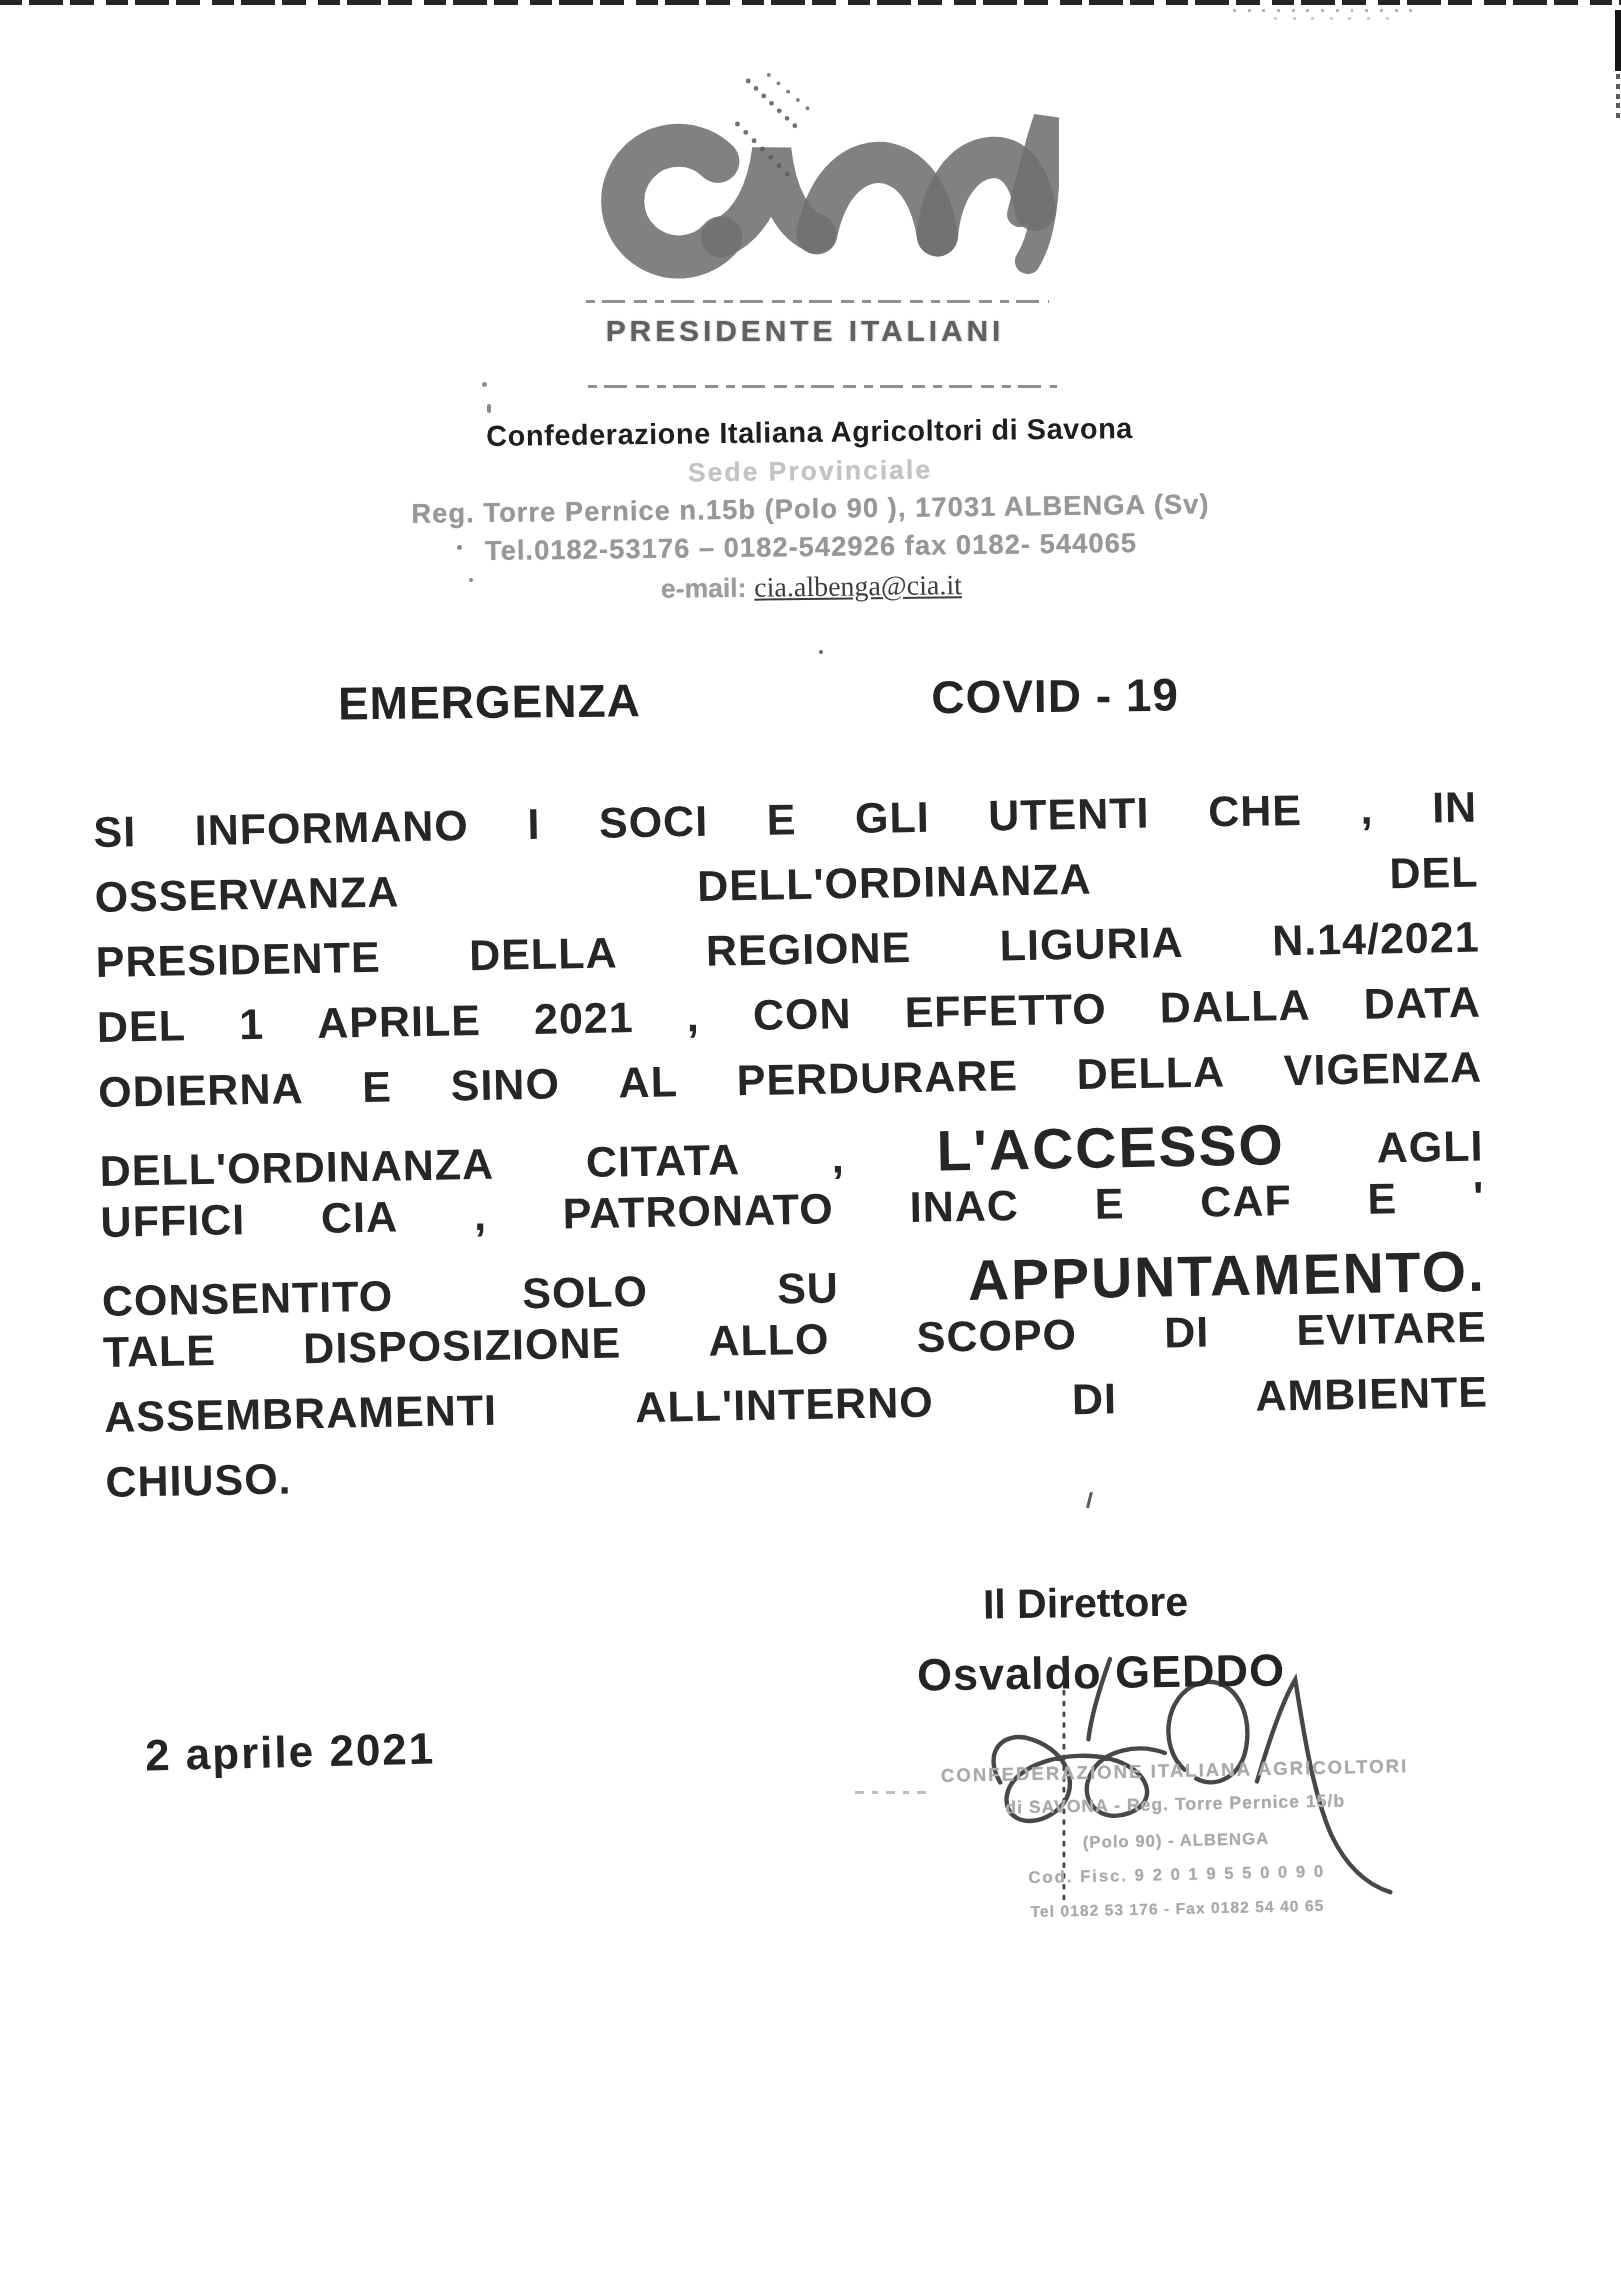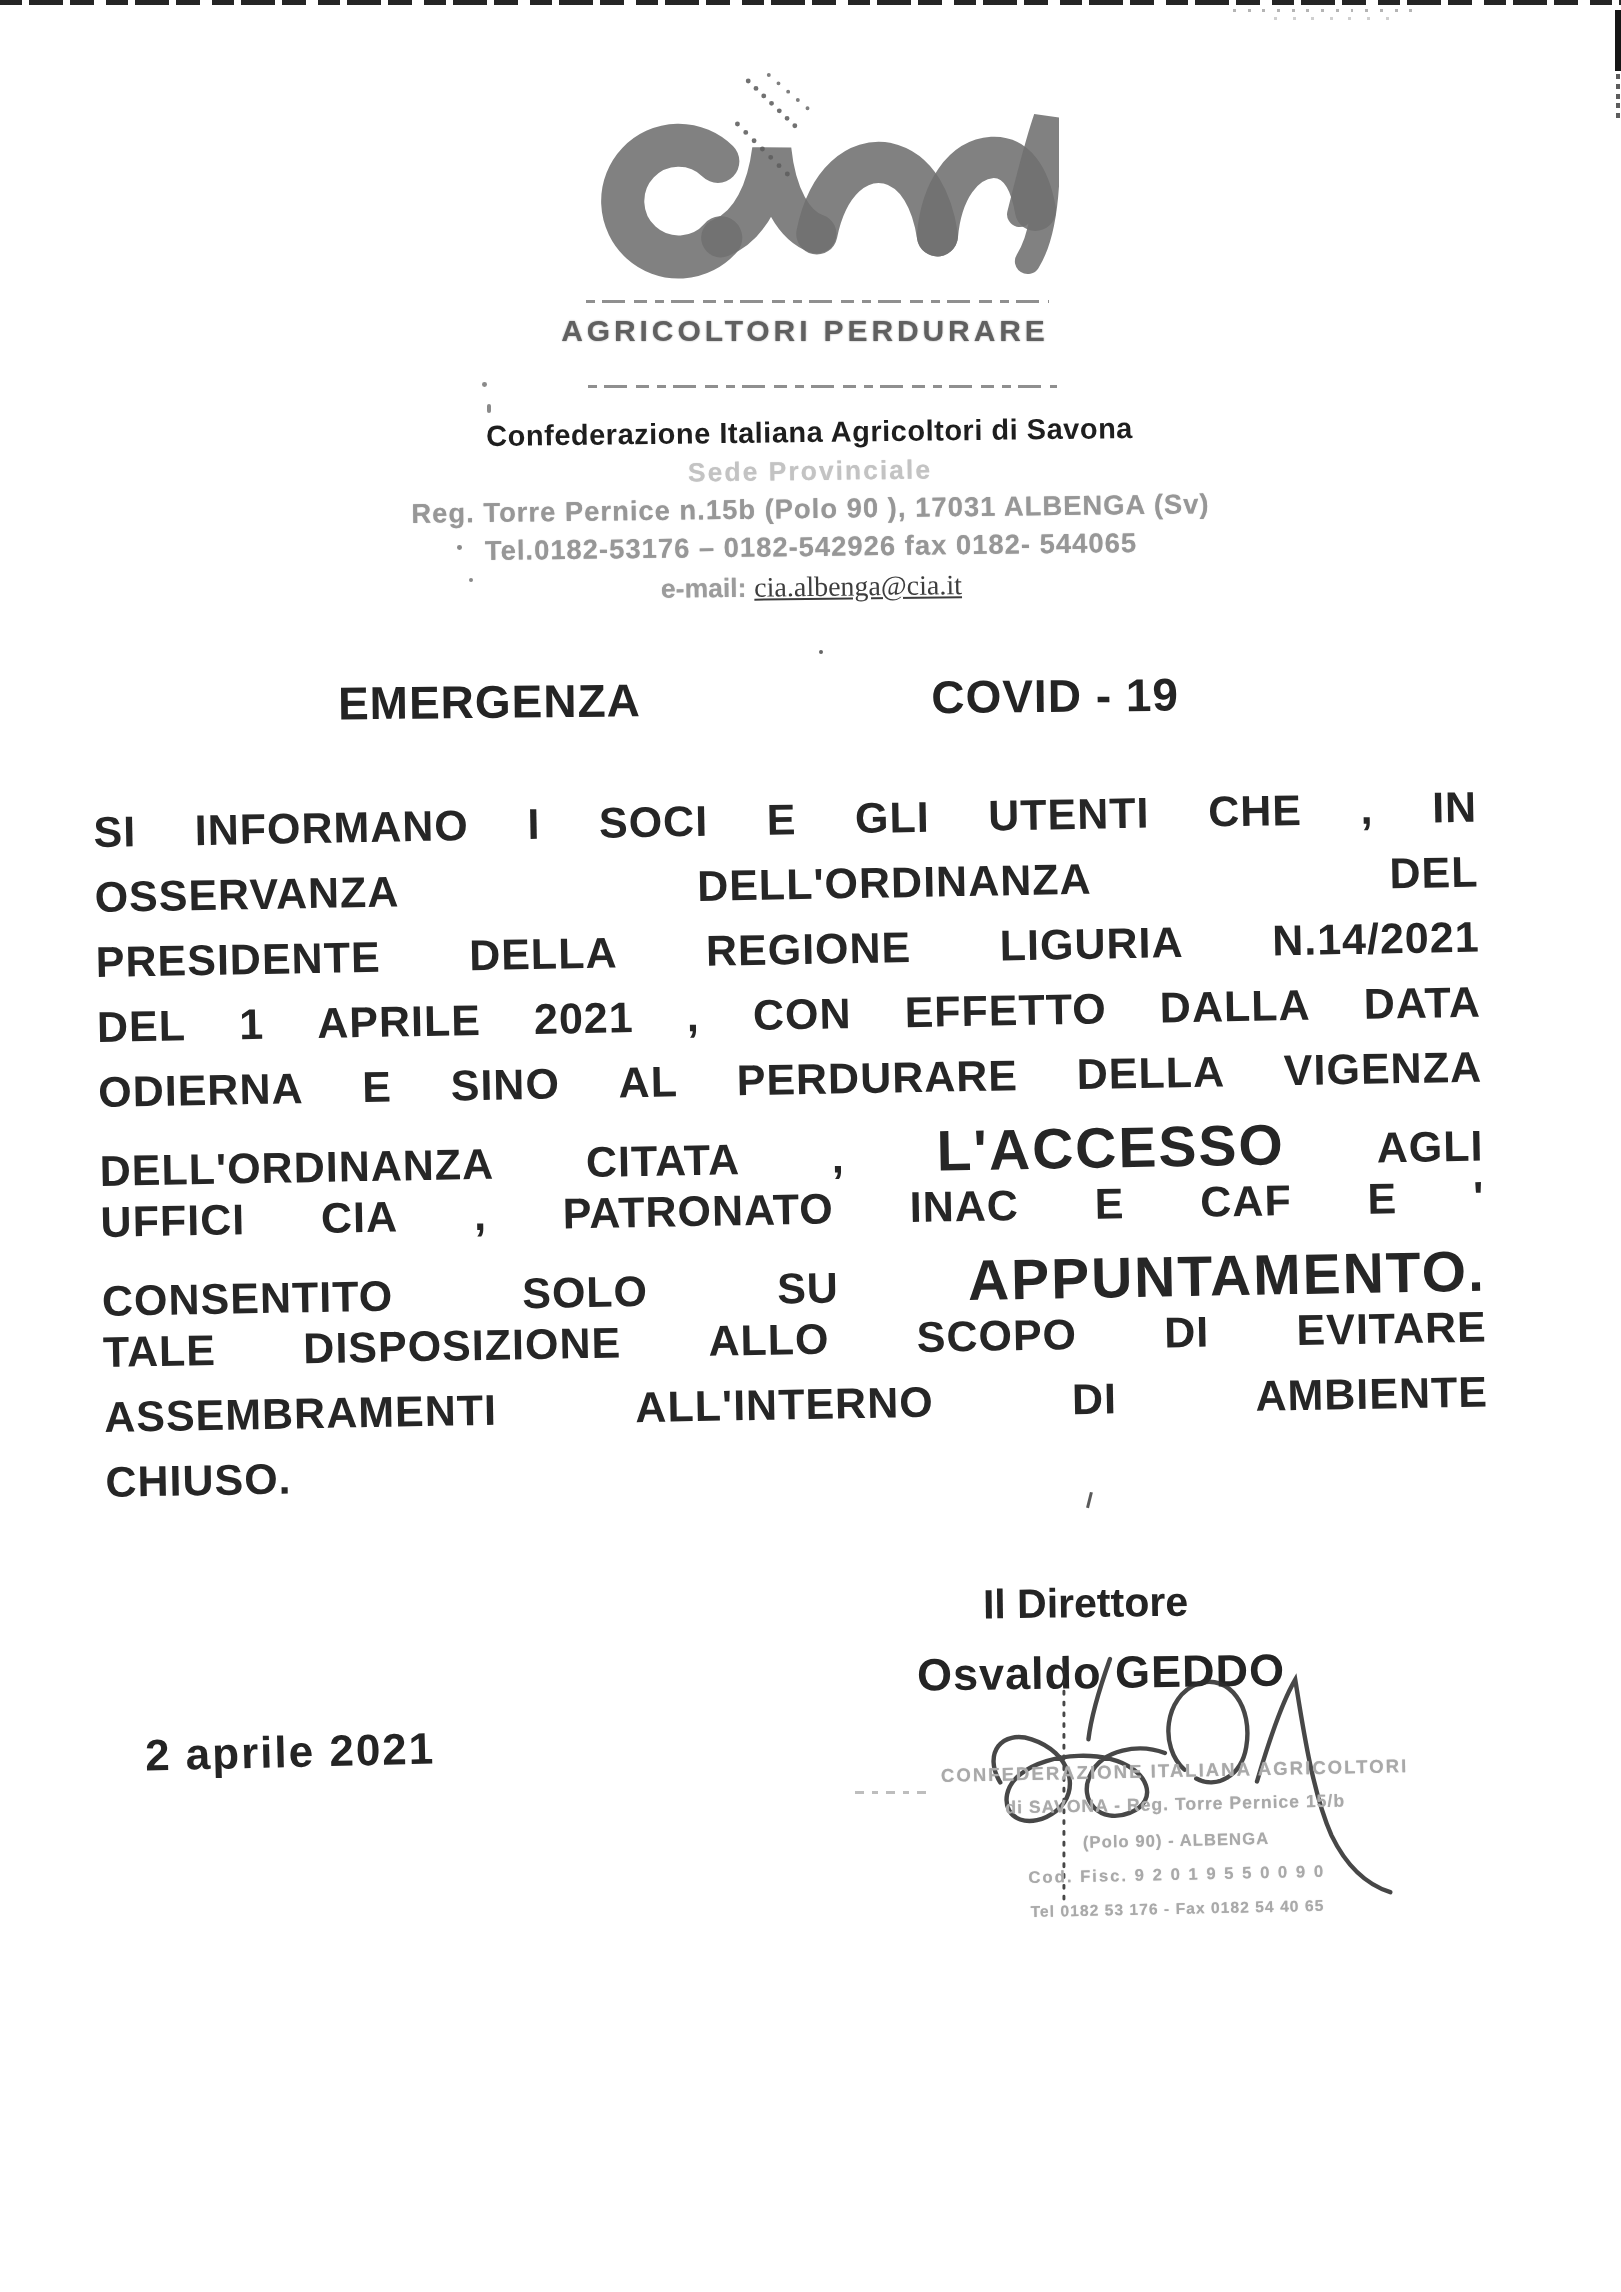--- a/index.html
+++ b/index.html
@@ -103,21 +103,21 @@
 
         <path d="M 470 150 C 480 110 488 78 497 52 C 500 110 497 168 478 198" stroke-width="26"></path>
 
         <line x1="193" y1="14" x2="247" y2="66" stroke-width="5" stroke-dasharray="0 11" stroke="#5d5d5d"></line>
         <line x1="182" y1="58" x2="236" y2="112" stroke-width="5" stroke-dasharray="0 12" stroke="#5d5d5d"></line>
         <line x1="214" y1="8" x2="256" y2="44" stroke-width="4" stroke-dasharray="0 13" stroke="#6d6d6d"></line>
       </g>
     </svg>
   </div>
   <div class="rule rule1"></div>
-  <div class="wordmark">AGRICOLTORI PERDURARE</div>
+  <div class="wordmark">PRESIDENTE ITALIANI</div>
   <div class="rule rule2"></div>
 
   <div class="header-block">
     <div class="org">Confederazione Italiana Agricoltori di Savona</div>
     <div class="sede">Sede Provinciale</div>
     <div class="addr">Reg. Torre Pernice n.15b (Polo 90 ), 17031 ALBENGA (Sv)</div>
     <div class="tel">Tel.0182-53176 – 0182-542926 fax 0182- 544065</div>
     <div class="email-line">
       <span>e-mail:</span><span class="email-addr">cia.albenga@cia.it</span>
     </div>

